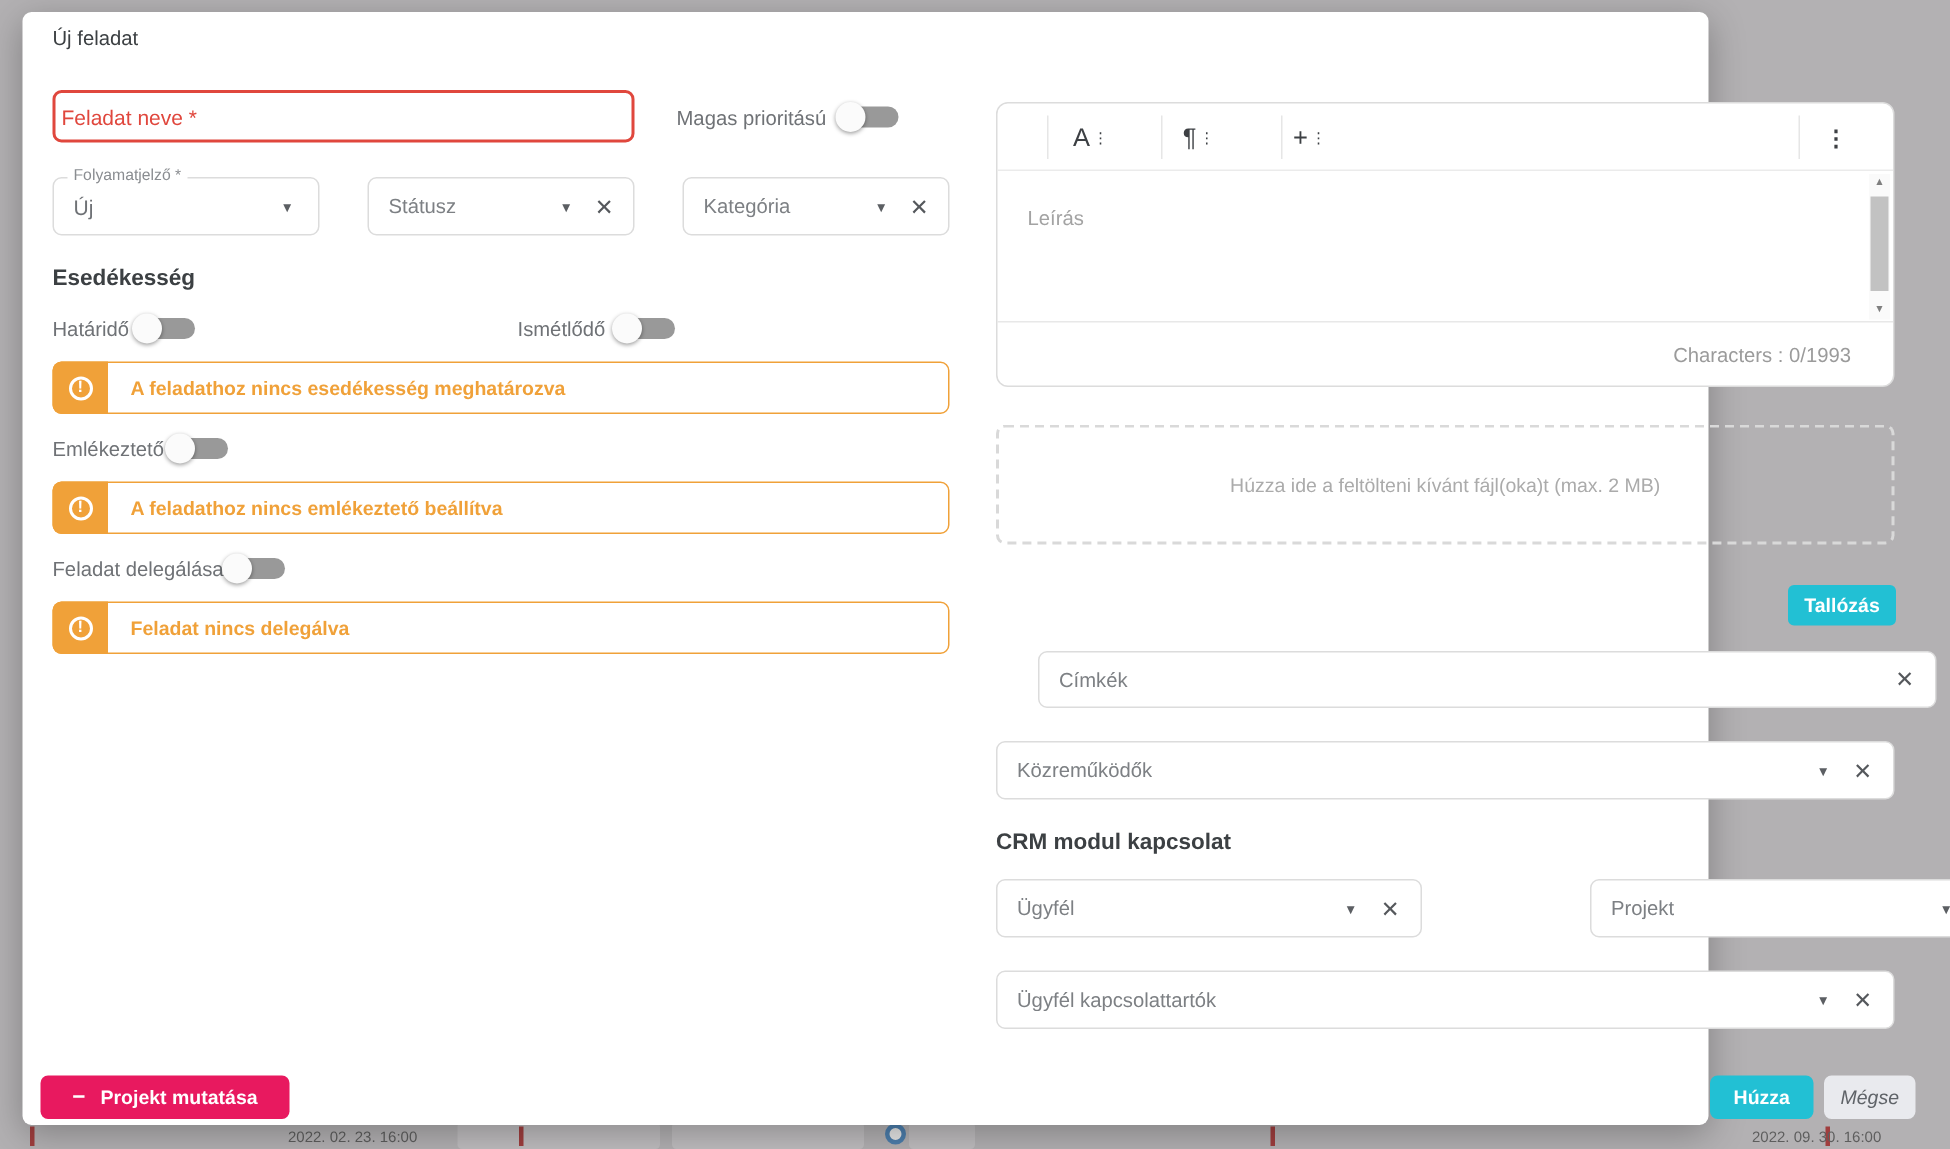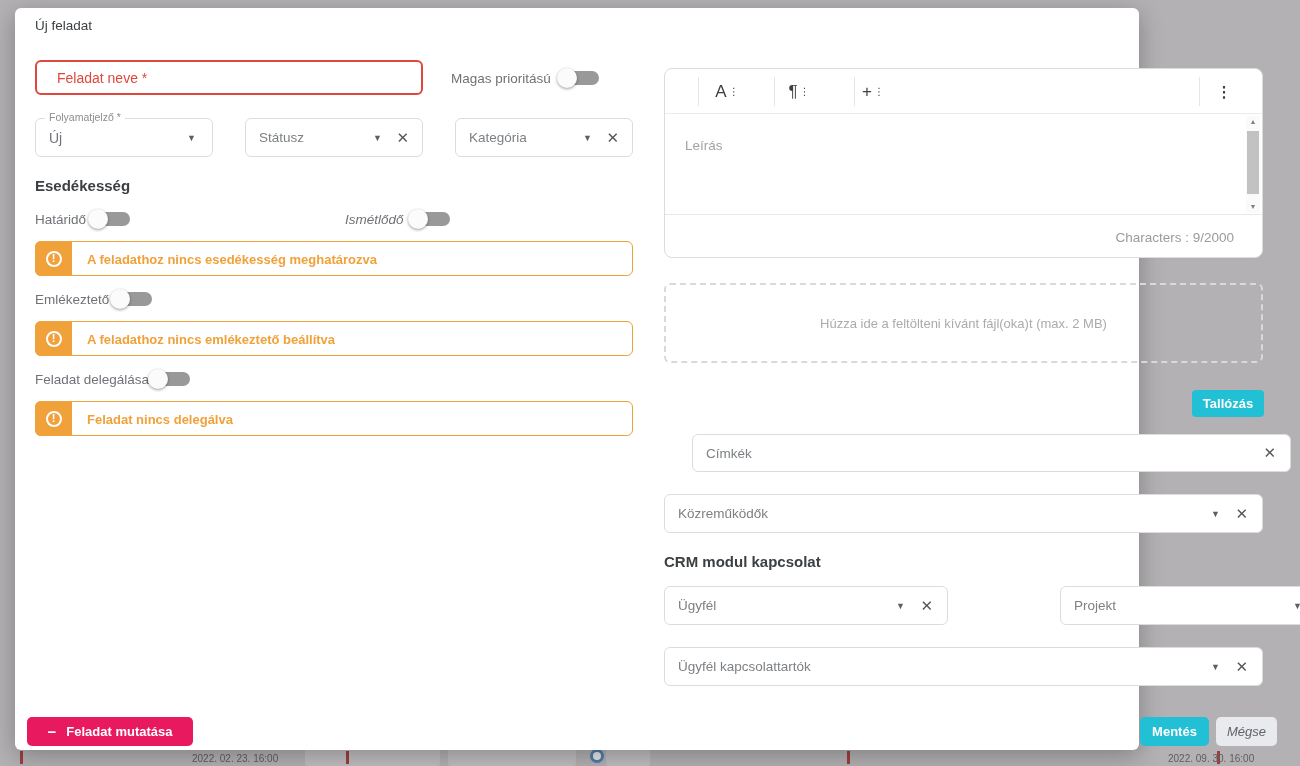--- a/index.html
+++ b/index.html
@@ -25,21 +25,21 @@
   }
   .modal-title { position:absolute; left:20px; top:10px; font-size:13.5px; color:#3c4043; }
 
   .lbl { position:absolute; font-size:13.5px; color:#6f7276; white-space:nowrap; }
   .heading { position:absolute; font-size:15px; font-weight:bold; color:#3c4043; }
 
   
   .task-name {
     position:absolute; left:20px; top:52px; width:388px; height:35px;
     border:2px solid #e0473d; border-radius:6px; background:#fff;
-    font-family:inherit; font-size:14px; color:#e0473d; padding:0 20px; outline:none;
+    font-family:inherit; font-size:14px; color:#e0473d; padding:0 4px; outline:none;
   }
   .task-name::placeholder { color:#e0473d; opacity:1; }
 
   
   .toggle { position:absolute; width:42px; height:20px; cursor:pointer; }
   .toggle .track { position:absolute; left:8px; top:3px; width:34px; height:14px; border-radius:7px; background:#999999; }
   .toggle .knob { position:absolute; left:0; top:0; width:20px; height:20px; border-radius:50%; background:#fbfbfb; box-shadow:0 1px 3px rgba(0,0,0,.4); }
 
   
   .field { position:absolute; background:#fff; border:1px solid #dcdcdc; border-radius:6px; }
@@ -150,21 +150,21 @@
   </div>
 
   <div class="heading" style="left:20px; top:169px;">Esedékesség</div>
 
   <span class="lbl" style="left:20px; top:204px;">Határidő</span>
   <div class="toggle" style="left:73px; top:201px;">
     <div class="track"></div>
     <div class="knob"></div>
   </div>
 
-  <span class="lbl" style="left:330px; top:204px;font-style:italic;">Ismétlődő</span>
+  <span class="lbl" style="left:330px; top:204px;">Ismétlődő</span>
   <div class="toggle" style="left:393px; top:201px;">
     <div class="track"></div>
     <div class="knob"></div>
   </div>
 
   <div class="warning" style="top:233px;">
     <div class="icon-block">
       <div class="ring">!</div>
     </div>
     <span class="msg">A feladathoz nincs esedékesség meghatározva</span>
@@ -191,21 +191,21 @@
 
   <div class="warning" style="top:393px;">
     <div class="icon-block">
       <div class="ring">!</div>
     </div>
     <span class="msg">Feladat nincs delegálva</span>
   </div>
 
   <button class="btn btn-pink" style="left:12px; top:709px; width:166px; height:29px;">
     <span class="minus">−</span>
-    <span>Feladat mutatása</span>
+    <span>Projekt mutatása</span>
   </button>
 
   <div class="editor">
     <div class="ed-toolbar">
       <div class="ed-divider" style="left:33px;"></div>
       <div class="ed-btn" style="left:40px; width:44px;">
         <span class="g">A</span>
         <span class="d">⋮</span>
       </div>
       <div class="ed-divider" style="left:109px;"></div>
@@ -223,21 +223,21 @@
     </div>
     <div class="ed-work">
       <span class="ed-placeholder">Leírás</span>
       <div class="ed-scroll">
         <div class="arr" style="top:0;">▲</div>
         <div class="thumb"></div>
         <div class="arr" style="bottom:0;">▼</div>
       </div>
     </div>
     <div class="ed-status">
-      <span class="ed-counter">Characters : 9/2000</span>
+      <span class="ed-counter">Characters : 0/1993</span>
     </div>
   </div>
 
   <div class="dropzone">
     <span>Húzza ide a feltölteni kívánt fájl(oka)t (max. 2 MB)</span>
   </div>
 
   <button class="btn btn-cyan" style="left:1177px; top:382px; width:72px; height:27px;">Tallózás</button>
 
   <div class="field" style="left:649px; top:426px; width:599px; height:38px;margin-left:28px;">
@@ -264,16 +264,16 @@
     <span class="caret" style="right:42px;">▼</span>
     <span class="clear-x" style="right:14px;">✕</span>
   </div>
 
   <div class="field" style="left:649px; top:639px; width:599px; height:39px;">
     <input type="text" placeholder="Ügyfél kapcsolattartók" style="">
     <span class="caret" style="right:42px;">▼</span>
     <span class="clear-x" style="right:14px;">✕</span>
   </div>
 
-  <button class="btn btn-cyan" style="left:1125px; top:709px; width:69px; height:29px; border-radius:5px;">Mentés</button>
+  <button class="btn btn-cyan" style="left:1125px; top:709px; width:69px; height:29px; border-radius:5px;">Húzza</button>
   <button class="btn btn-gray" style="left:1201px; top:709px; width:61px; height:29px; border-radius:5px;font-style:italic;">Mégse</button>
 
 </div>
 
 </body></html>

